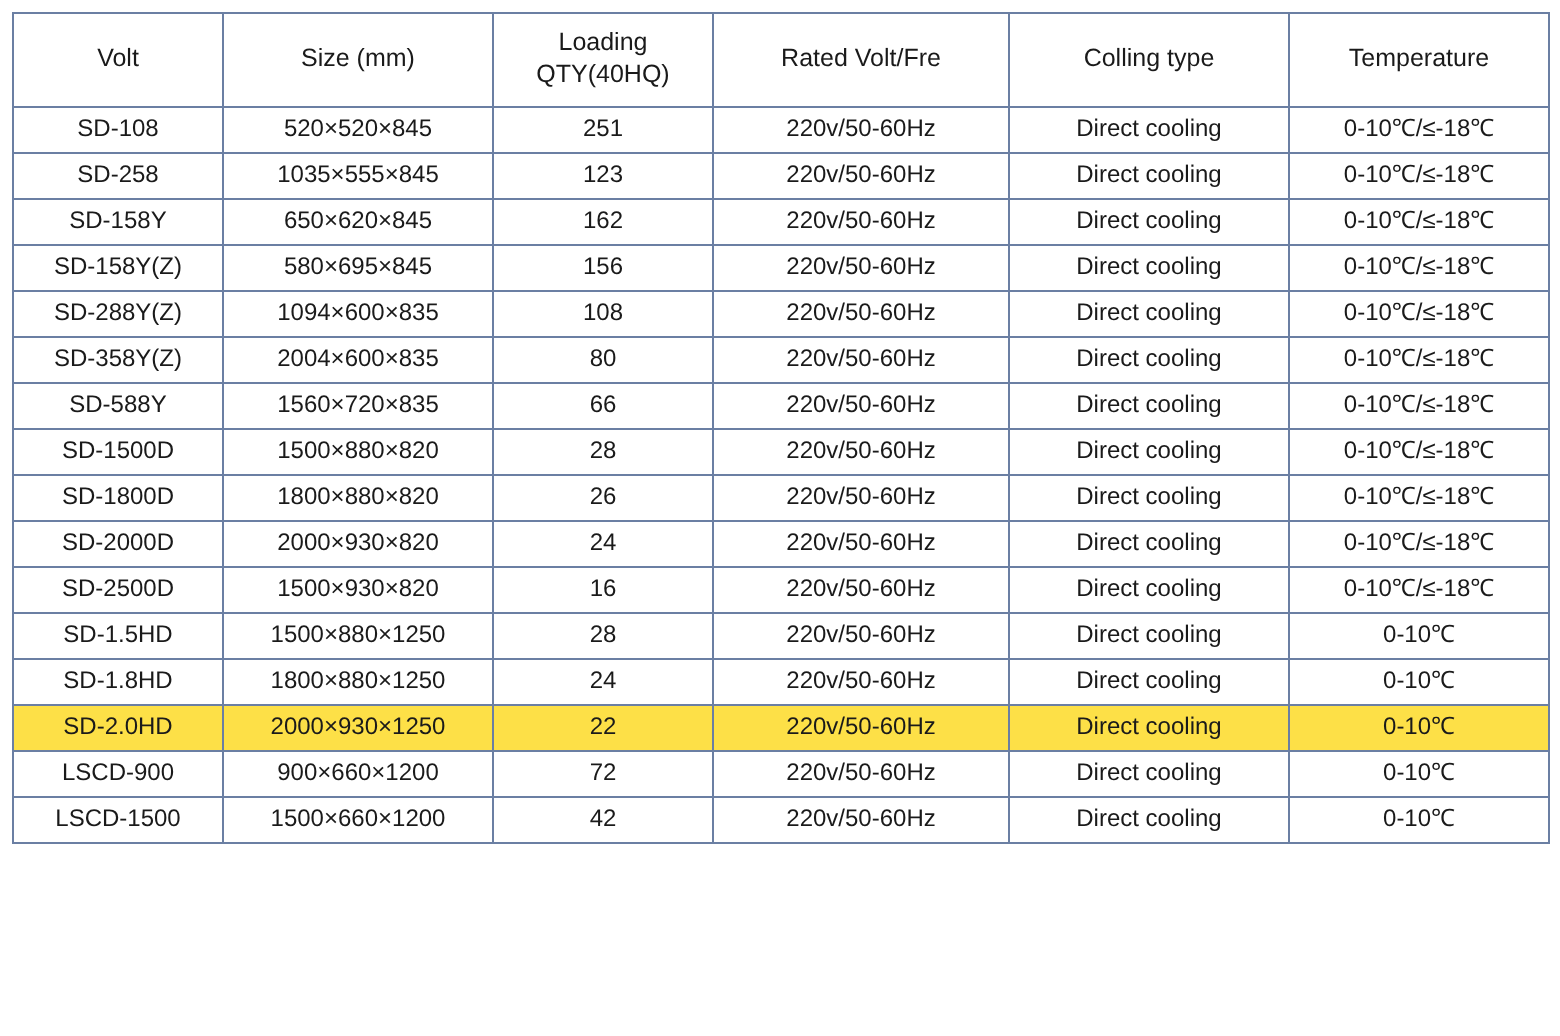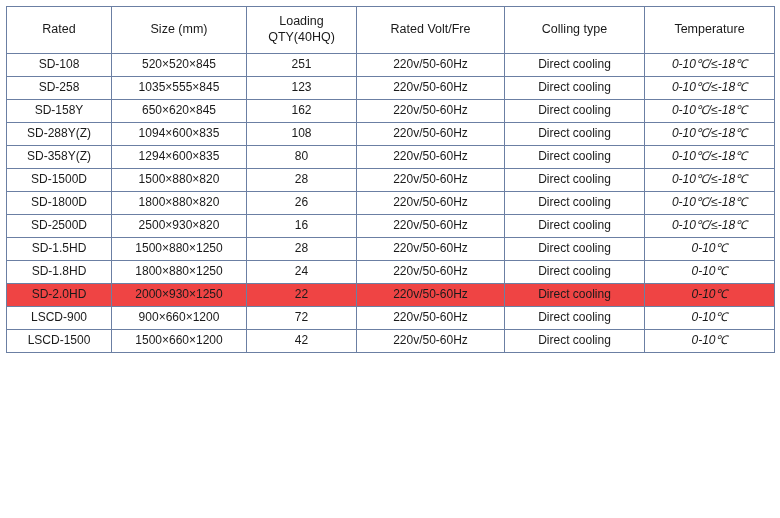--- a/index.html
+++ b/index.html
@@ -49,46 +49,46 @@
   }
   
   col.c-model { width: 105px; }
   col.c-size { width: 135px; }
   col.c-qty { width: 110px; }
   col.c-volt { width: 148px; }
   col.c-cool { width: 140px; }
   col.c-temp { width: 130px; }
 
   tr.row-highlight td {
-    background: #ef4444;
+    background: #fde047;
   }
   td.cell-model { font-size: 12px; }
   td.cell-size { font-size: 12px; }
   td.cell-qty { font-size: 12px; }
   td.cell-volt { font-size: 12px; }
   td.cell-cool { font-size: 12px; }
-  td.cell-temp { font-size: 11.5px; font-style: italic; }
+  td.cell-temp { font-size: 11.5px; }
 </style>
 </head>
 <body>
 
 <div id="spec-table-wrap">
   <table class="spec-table">
     <colgroup>
       <col class="c-model">
       <col class="c-size">
       <col class="c-qty">
       <col class="c-volt">
       <col class="c-cool">
       <col class="c-temp">
     </colgroup>
     <thead>
       <tr>
         <th>
-          <span class="hdr-two-line">Rated</span>
+          <span class="hdr-two-line">Volt</span>
         </th>
         <th>
           <span class="hdr-two-line">Size (mm)</span>
         </th>
         <th>
           <span class="hdr-two-line">Loading</span>
           <span class="hdr-two-line">QTY(40HQ)</span>
         </th>
         <th>
           <span class="hdr-two-line">Rated  Volt/Fre</span>
@@ -120,31 +120,47 @@
       </tr>
       <tr>
         <td class="cell-model">SD-158Y</td>
         <td class="cell-size">650×620×845</td>
         <td class="cell-qty">162</td>
         <td class="cell-volt">220v/50-60Hz</td>
         <td class="cell-cool">Direct cooling</td>
         <td class="cell-temp">0-10℃/≤-18℃</td>
       </tr>
       <tr>
+        <td class="cell-model">SD-158Y(Z)</td>
+        <td class="cell-size">580×695×845</td>
+        <td class="cell-qty">156</td>
+        <td class="cell-volt">220v/50-60Hz</td>
+        <td class="cell-cool">Direct cooling</td>
+        <td class="cell-temp">0-10℃/≤-18℃</td>
+      </tr>
+      <tr>
         <td class="cell-model">SD-288Y(Z)</td>
         <td class="cell-size">1094×600×835</td>
         <td class="cell-qty">108</td>
         <td class="cell-volt">220v/50-60Hz</td>
         <td class="cell-cool">Direct cooling</td>
         <td class="cell-temp">0-10℃/≤-18℃</td>
       </tr>
       <tr>
         <td class="cell-model">SD-358Y(Z)</td>
-        <td class="cell-size">1294×600×835</td>
+        <td class="cell-size">2004×600×835</td>
         <td class="cell-qty">80</td>
+        <td class="cell-volt">220v/50-60Hz</td>
+        <td class="cell-cool">Direct cooling</td>
+        <td class="cell-temp">0-10℃/≤-18℃</td>
+      </tr>
+      <tr>
+        <td class="cell-model">SD-588Y</td>
+        <td class="cell-size">1560×720×835</td>
+        <td class="cell-qty">66</td>
         <td class="cell-volt">220v/50-60Hz</td>
         <td class="cell-cool">Direct cooling</td>
         <td class="cell-temp">0-10℃/≤-18℃</td>
       </tr>
       <tr>
         <td class="cell-model">SD-1500D</td>
         <td class="cell-size">1500×880×820</td>
         <td class="cell-qty">28</td>
         <td class="cell-volt">220v/50-60Hz</td>
         <td class="cell-cool">Direct cooling</td>
@@ -152,22 +168,30 @@
       </tr>
       <tr>
         <td class="cell-model">SD-1800D</td>
         <td class="cell-size">1800×880×820</td>
         <td class="cell-qty">26</td>
         <td class="cell-volt">220v/50-60Hz</td>
         <td class="cell-cool">Direct cooling</td>
         <td class="cell-temp">0-10℃/≤-18℃</td>
       </tr>
       <tr>
+        <td class="cell-model">SD-2000D</td>
+        <td class="cell-size">2000×930×820</td>
+        <td class="cell-qty">24</td>
+        <td class="cell-volt">220v/50-60Hz</td>
+        <td class="cell-cool">Direct cooling</td>
+        <td class="cell-temp">0-10℃/≤-18℃</td>
+      </tr>
+      <tr>
         <td class="cell-model">SD-2500D</td>
-        <td class="cell-size">2500×930×820</td>
+        <td class="cell-size">1500×930×820</td>
         <td class="cell-qty">16</td>
         <td class="cell-volt">220v/50-60Hz</td>
         <td class="cell-cool">Direct cooling</td>
         <td class="cell-temp">0-10℃/≤-18℃</td>
       </tr>
       <tr>
         <td class="cell-model">SD-1.5HD</td>
         <td class="cell-size">1500×880×1250</td>
         <td class="cell-qty">28</td>
         <td class="cell-volt">220v/50-60Hz</td>

